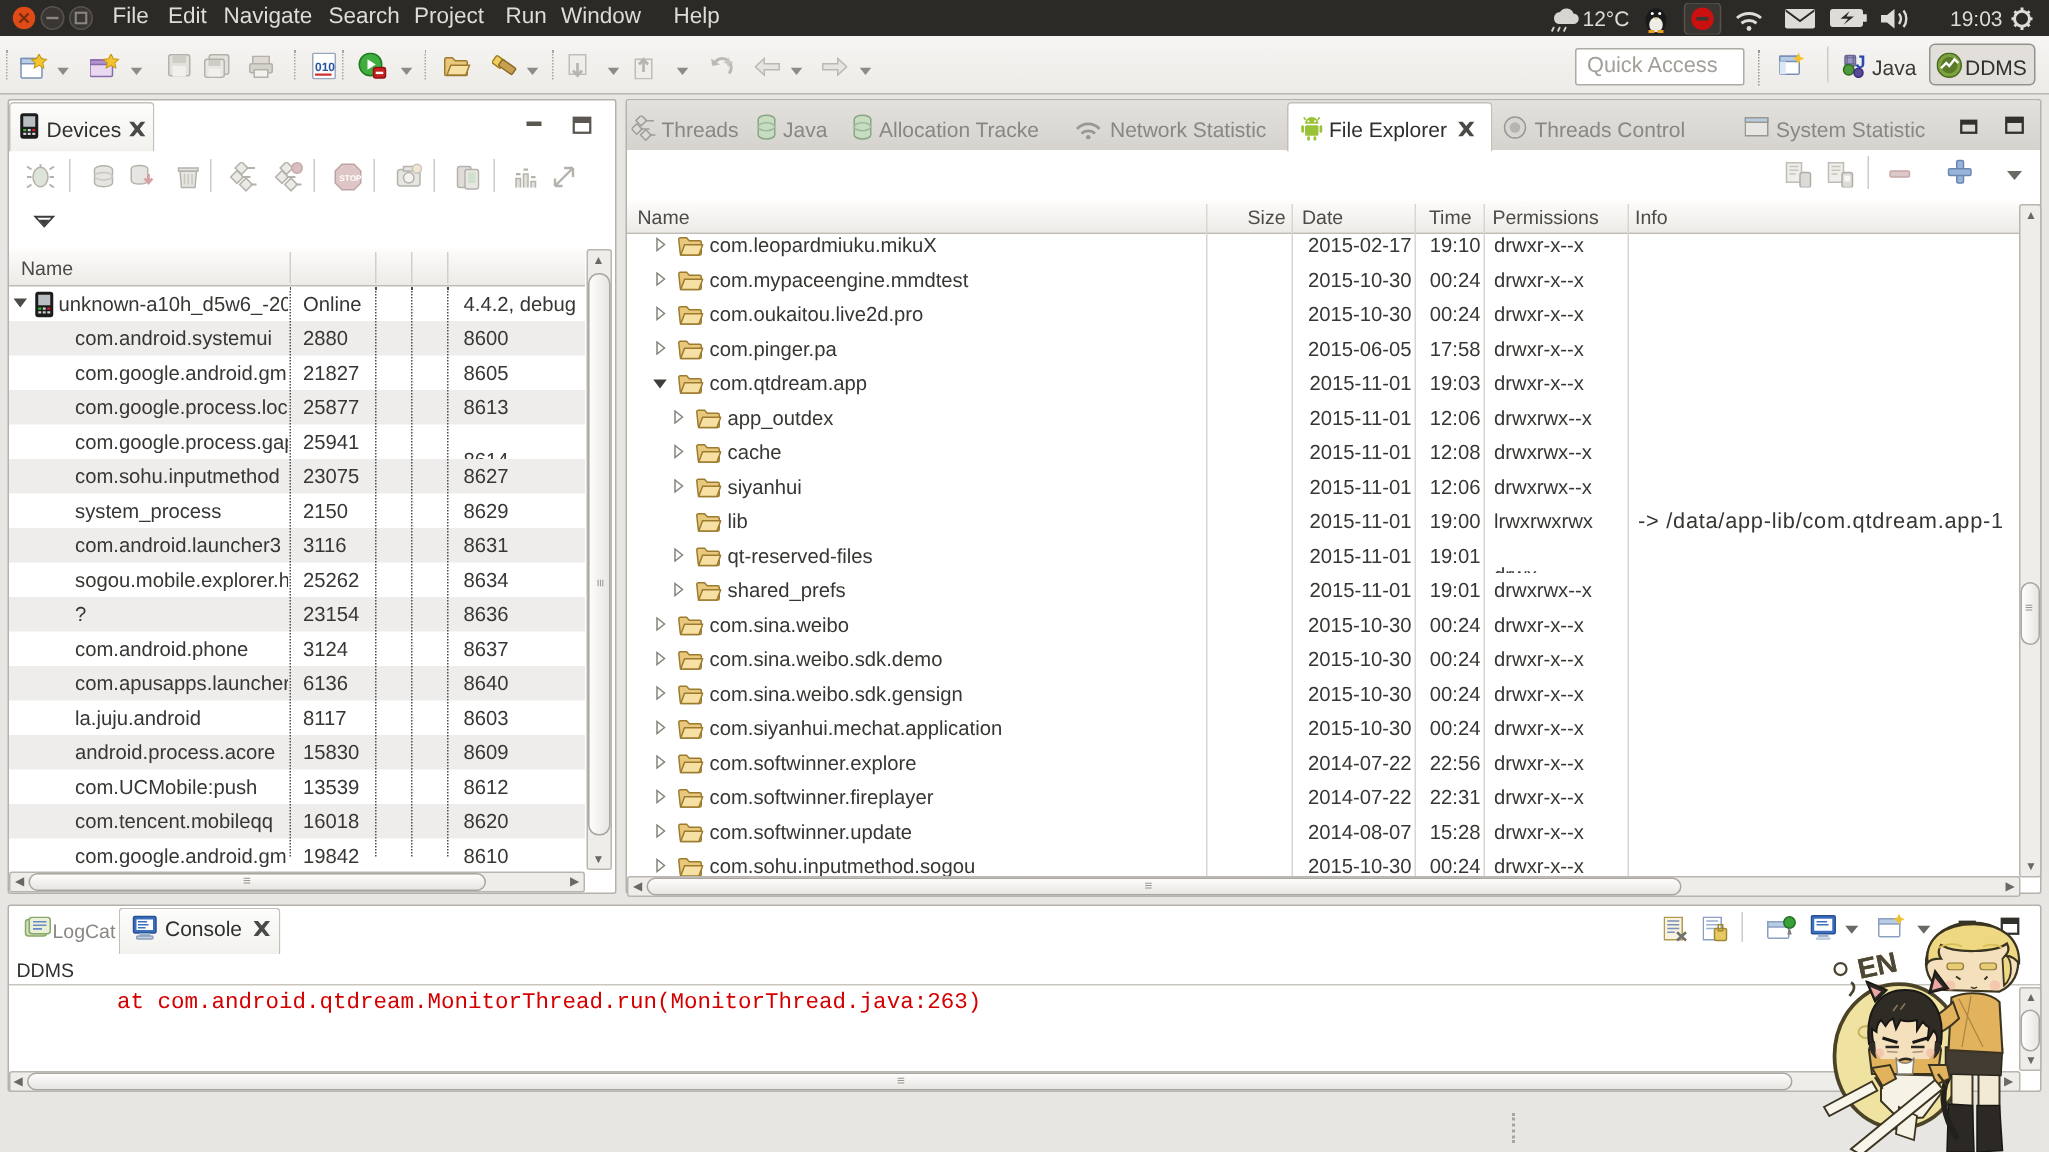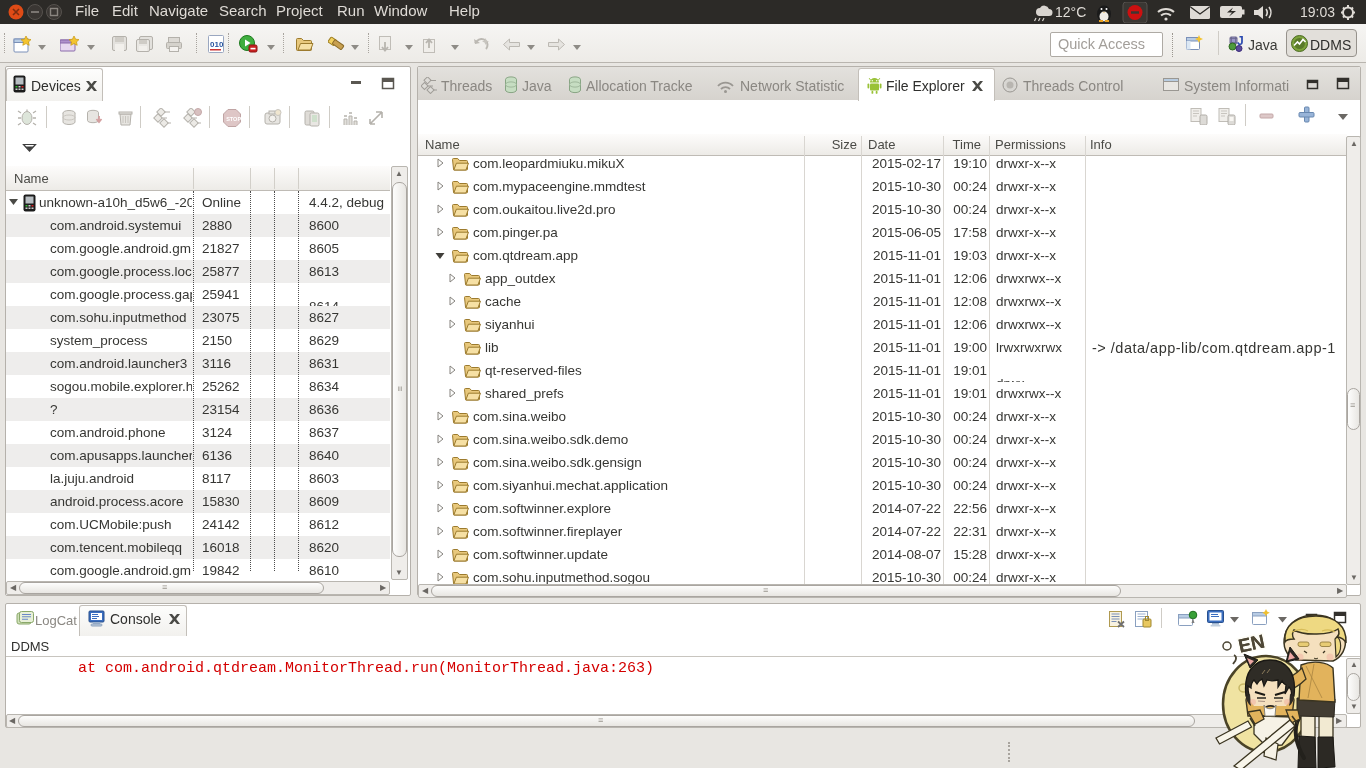--- a/index.html
+++ b/index.html
@@ -387,21 +387,21 @@
     <span class="abs" style="left:196px;top:4px">8117</span>
     <span class="abs" style="left:303px;top:4px">8603</span>
   </div>
 <div class="row stripe" style="left:6px;top:490px;width:384px;height:23px">
     <span class="abs" style="left:44px;top:4px;width:142px;overflow:hidden;white-space:nowrap;display:inline-block">android.process.acore</span>
     <span class="abs" style="left:196px;top:4px">15830</span>
     <span class="abs" style="left:303px;top:4px">8609</span>
   </div>
 <div class="row" style="left:6px;top:513px;width:384px;height:23px">
     <span class="abs" style="left:44px;top:4px;width:142px;overflow:hidden;white-space:nowrap;display:inline-block">com.UCMobile:push</span>
-    <span class="abs" style="left:196px;top:4px">24142</span>
+    <span class="abs" style="left:196px;top:4px">13539</span>
     <span class="abs" style="left:303px;top:4px">8612</span>
   </div>
 <div class="row stripe" style="left:6px;top:536px;width:384px;height:23px">
     <span class="abs" style="left:44px;top:4px;width:142px;overflow:hidden;white-space:nowrap;display:inline-block">com.tencent.mobileqq</span>
     <span class="abs" style="left:196px;top:4px">16018</span>
     <span class="abs" style="left:303px;top:4px">8620</span>
   </div>
 <div class="row" style="left:6px;top:559px;width:384px;height:23px">
     <span class="abs" style="left:44px;top:4px;width:142px;overflow:hidden;white-space:nowrap;display:inline-block">com.google.android.gm</span>
     <span class="abs" style="left:196px;top:4px">19842</span>
@@ -472,21 +472,21 @@
   </svg>
 <svg class="abs" style="left:1002px;top:77px" width="17" height="16">
     <circle cx="8" cy="8" r="7" fill="#d8d6d2" stroke="#9a9792"></circle>
     <circle cx="8" cy="8" r="3.5" fill="#b8b5b0"></circle>
   </svg>
 <div class="abs itxt" style="left:1023px;top:78px">Threads Control</div>
 <svg class="abs" style="left:1163px;top:78px" width="17" height="15">
     <rect x="0.5" y="0.5" width="15" height="12" fill="#e8e6e2" stroke="#9a9792"></rect>
     <rect x="0.5" y="0.5" width="15" height="3" fill="#b8cce0" stroke="#9a9792"></rect>
   </svg>
-<div class="abs itxt" style="left:1184px;top:78px">System Informati</div>
+<div class="abs itxt" style="left:1184px;top:78px">System Statistic</div>
 <svg class="abs" style="left:1306px;top:78px" width="14" height="12">
     <rect x="1.5" y="2.5" width="10" height="8" fill="none" stroke="#32302c" stroke-width="1.5"></rect>
     <rect x="1.5" y="2.5" width="10" height="2.6" fill="#32302c"></rect>
   </svg>
 <svg class="abs" style="left:1336px;top:77px" width="14" height="13">
     <rect x="1.5" y="1.5" width="11" height="10" fill="none" stroke="#32302c" stroke-width="1.5"></rect>
     <rect x="1.5" y="1.5" width="11" height="3.5" fill="#32302c"></rect>
   </svg>
 <svg class="abs" style="left:1190px;top:108px" width="18" height="17">
     <rect x="1" y="0.5" width="10" height="13" fill="#f0eeea" stroke="#c0bdb7"></rect>

